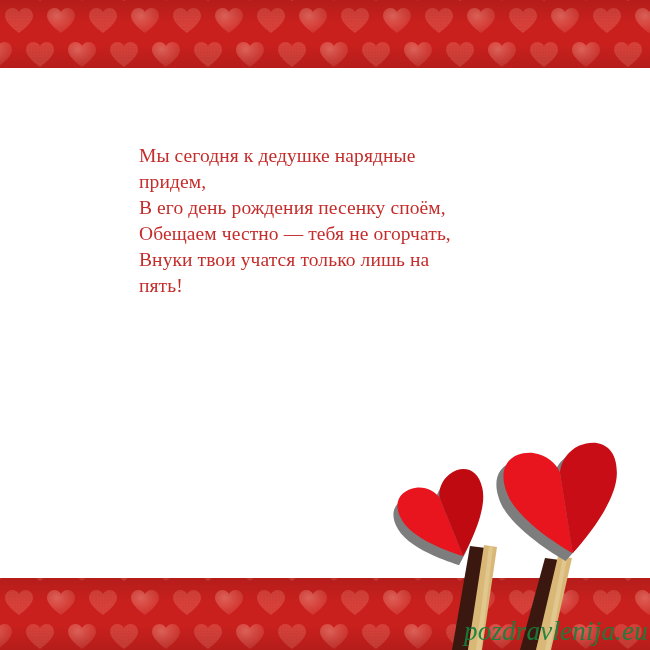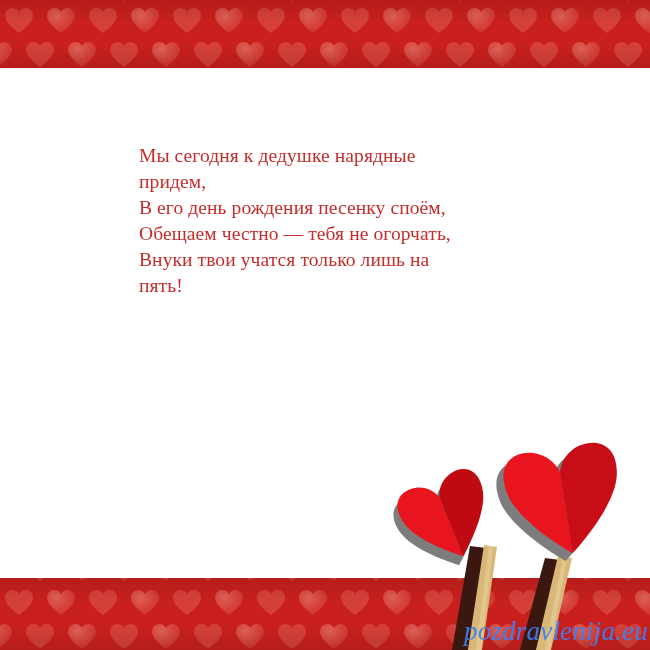--- a/index.html
+++ b/index.html
@@ -77,21 +77,21 @@
     height: 650px;
     pointer-events: none;
   }
   #lollipops svg { display: block; }
 
   
   #watermark {
     position: absolute;
     left: 464px;
     top: 616px;
-    color: #3b82f6;
+    color: #15803d;
     opacity: 0.92;
     font-family: "Liberation Serif", "DejaVu Serif", serif;
     font-style: italic;
     font-size: 27px;
     line-height: 30px;
     letter-spacing: 0.2px;
     white-space: nowrap;
   }
 </style>
 </head>

